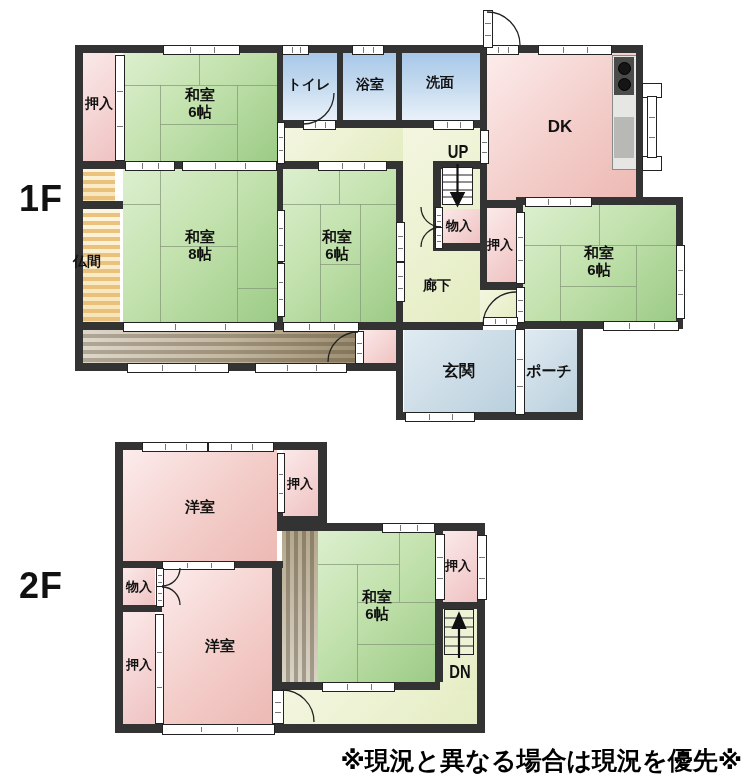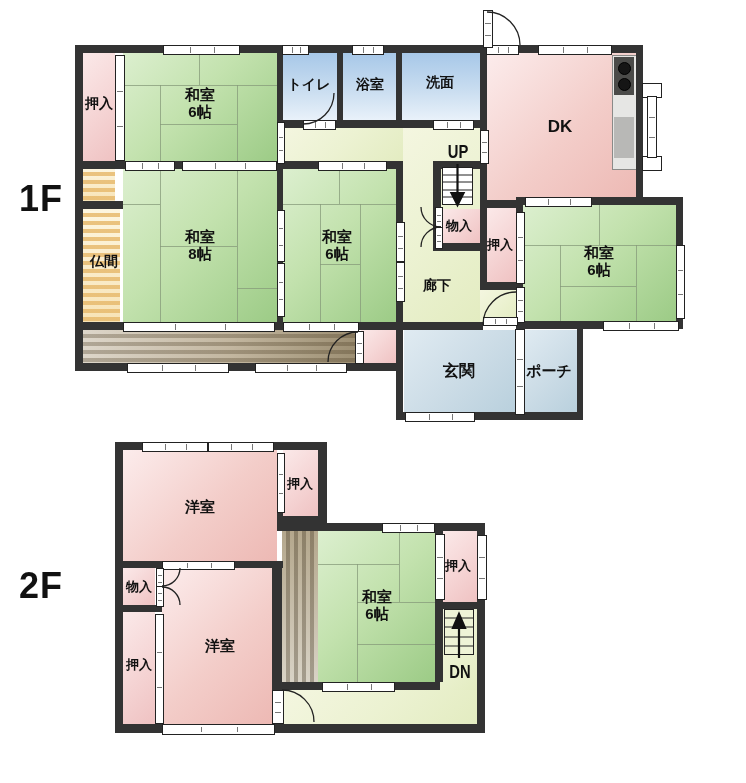--- a/index.html
+++ b/index.html
@@ -243,21 +243,21 @@
   <div class="lbl" style="left:440px;top:83px;font-size:14px;">洗面</div>
   <div class="lbl" style="left:560px;top:127px;font-size:17px;">DK</div>
   <div class="lbl updn" style="left:458px;top:152px;">UP</div>
   <div class="lbl" style="left:459px;top:226px;font-size:13px;">物入</div>
   <div class="lbl" style="left:500px;top:245px;font-size:13px;">押入</div>
   <div class="lbl" style="left:599px;top:262px;font-size:15px;">
     <span>和室</span><br>
     <span>6帖</span>
   </div>
   <div class="lbl" style="left:437px;top:286px;font-size:14px;">廊下</div>
-  <div class="lbl" style="left:104px;top:262px;font-size:14px;">仏間</div>
+  <div class="lbl" style="left:87px;top:262px;font-size:14px;">仏間</div>
   <div class="lbl" style="left:200px;top:246px;font-size:15px;">
     <span>和室</span><br>
     <span>8帖</span>
   </div>
   <div class="lbl" style="left:337px;top:246px;font-size:15px;">
     <span>和室</span><br>
     <span>6帖</span>
   </div>
   <div class="lbl" style="left:459px;top:371px;font-size:16px;">玄関</div>
   <div class="lbl" style="left:549px;top:371px;font-size:15px;">ポーチ</div>
@@ -267,13 +267,14 @@
   <div class="lbl" style="left:139px;top:587px;font-size:13px;">物入</div>
   <div class="lbl" style="left:139px;top:665px;font-size:13px;">押入</div>
   <div class="lbl" style="left:220px;top:646px;font-size:15px;">洋室</div>
   <div class="lbl" style="left:377px;top:606px;font-size:15px;">
     <span>和室</span><br>
     <span>6帖</span>
   </div>
   <div class="lbl" style="left:458px;top:566px;font-size:13px;">押入</div>
   <div class="lbl updn" style="left:460px;top:672px;">DN</div>
 
+  <div class="note">※現況と異なる場合は現況を優先※</div>
 </div>
 
 </body></html>

